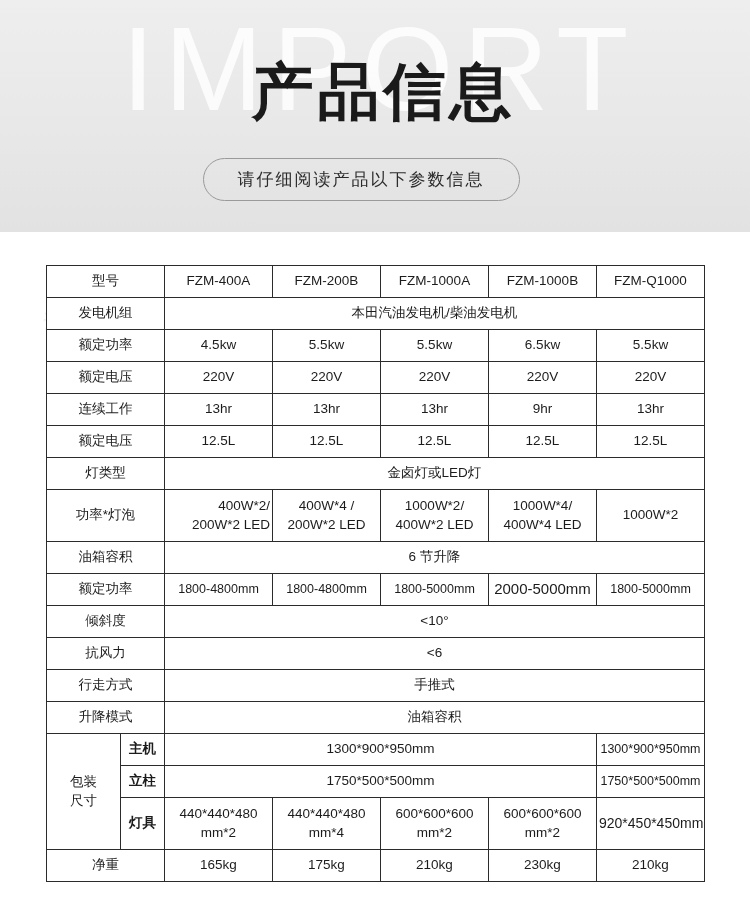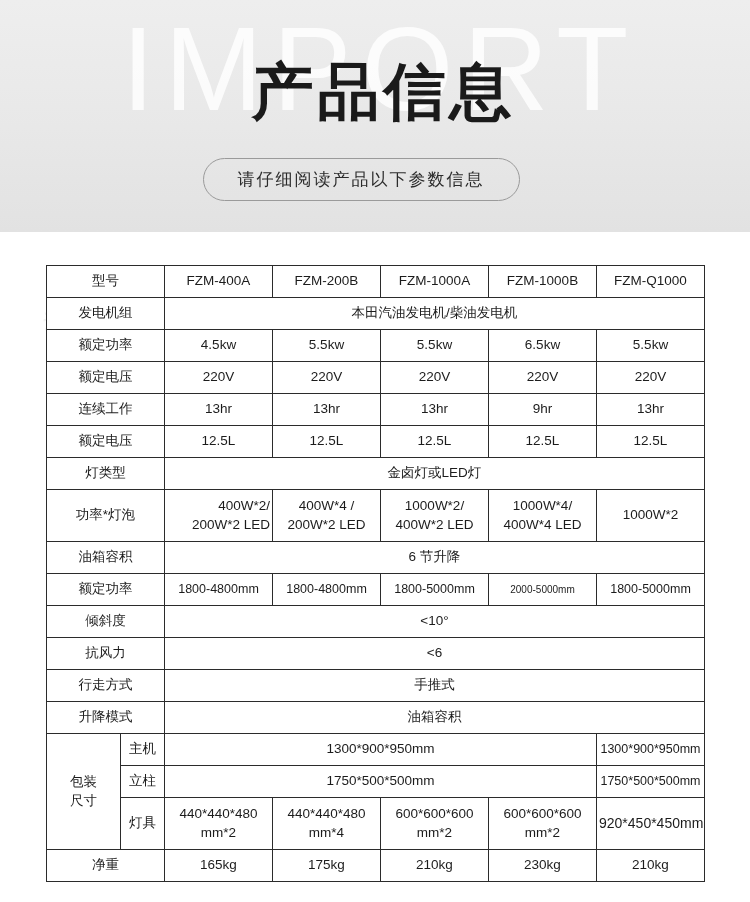--- a/index.html
+++ b/index.html
@@ -105,20 +105,21 @@
     height: 32px;
     background: #ffffff;
   }
   td.label {
     width: 74px;
     font-size: 14px;
   }
   td.sublabel {
     width: 44px;
     font-size: 13.5px;
+    font-weight: bold;
   }
   td.two-line { line-height: 1.45; padding: 4px 2px; }
   .nb { white-space: nowrap; }
 </style>
 </head>
 <body>
 
 <div class="page">
 
   <div class="banner">
@@ -220,21 +221,21 @@
         <tr>
           <td class="label" colspan="2">油箱容积</td>
           <td colspan="5">6 节升降</td>
         </tr>
 
         <tr>
           <td class="label" colspan="2">额定功率</td>
           <td class="nb" style="font-size:12.5px;">1800-4800mm</td>
           <td class="nb" style="font-size:12.5px;">1800-4800mm</td>
           <td class="nb" style="font-size:12.5px;">1800-5000mm</td>
-          <td class="nb" style="font-size:10px;text-align:center;">2000-5000mm</td>
+          <td class="nb" style="font-size:15px;text-align:center;">2000-5000mm</td>
           <td class="nb" style="font-size:12.5px;">1800-5000mm</td>
         </tr>
 
         <tr>
           <td class="label" colspan="2">倾斜度</td>
           <td colspan="5">&lt;10°</td>
         </tr>
 
         <tr>
           <td class="label" colspan="2">抗风力</td>

